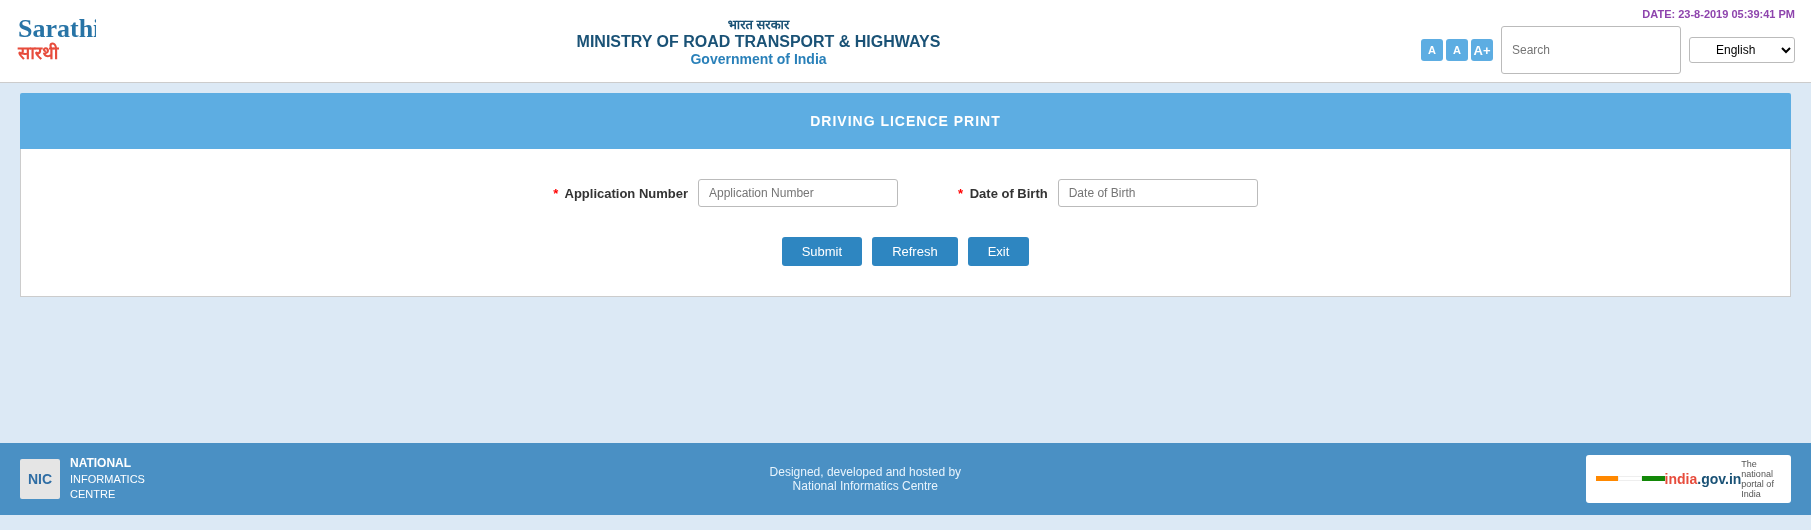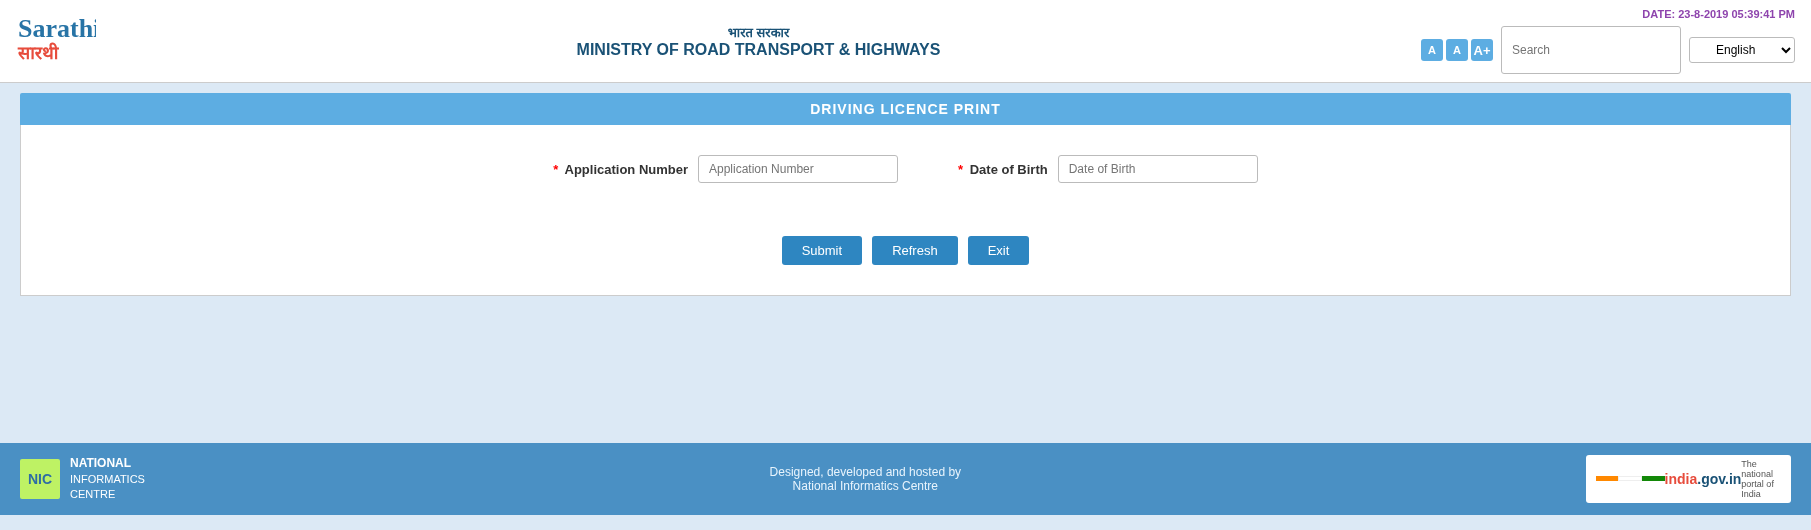--- a/index.html
+++ b/index.html
@@ -108,21 +108,21 @@
       display: flex;
       align-items: center;
       justify-content: center;
     }
 
     
     .page-title-bar {
       background-color: #5dade2;
       color: #fff;
       text-align: center;
-      padding: 8px;
+      padding: 20px;
       font-size: 14px;
       font-weight: bold;
       letter-spacing: 1px;
       margin: 0 10px;
       border-radius: 2px 2px 0 0;
     }
 
     
     .main-content {
       background: #fff;
@@ -174,21 +174,20 @@
 
     .btn {
       padding: 7px 20px;
       border: none;
       border-radius: 3px;
       font-size: 13px;
       cursor: pointer;
       color: #fff;
       background-color: #2e86c1;
       font-weight: normal;
-      margin-top: 23px;
     }
 
     
     .outer {
       background-color: #dce9f5;
       padding: 10px;
       min-height: 340px;
     }
 
     
@@ -202,21 +201,21 @@
       margin-top: 20px;
     }
 
     .footer-nic {
       display: flex;
       align-items: center;
       gap: 10px;
     }
 
     .nic-logo-box {
-      background: #bef264;
+      background: #e5e5e5;
       color: #2e6da4;
       font-weight: bold;
       font-size: 18px;
       width: 40px;
       height: 40px;
       display: flex;
       align-items: center;
       justify-content: center;
       border-radius: 2px;
     }
@@ -287,20 +286,21 @@
             <text x="2" y="50" font-family="Arial,sans-serif" font-size="18" fill="#e74c3c">सारथी</text>
           </svg>
         </span>
       </div>
     </div>
   </div>
 
   <div class="header-center">
     <div style="font-size:13px;color:#1a5276;font-weight:bold;">भारत सरकार</div>
     <div class="header-english">MINISTRY OF ROAD TRANSPORT &amp; HIGHWAYS</div>
+    <div class="header-gov">Government of India</div>
   </div>
 
   <div class="header-right">
     <div class="header-date">
       <span>DATE:</span>
       <span style="color:#8e44ad;font-weight:bold;">23-8-2019 05:39:41 PM</span>
     </div>
     <div class="header-controls">
       <div class="font-size-btns">
         <button class="font-btn">A</button>

